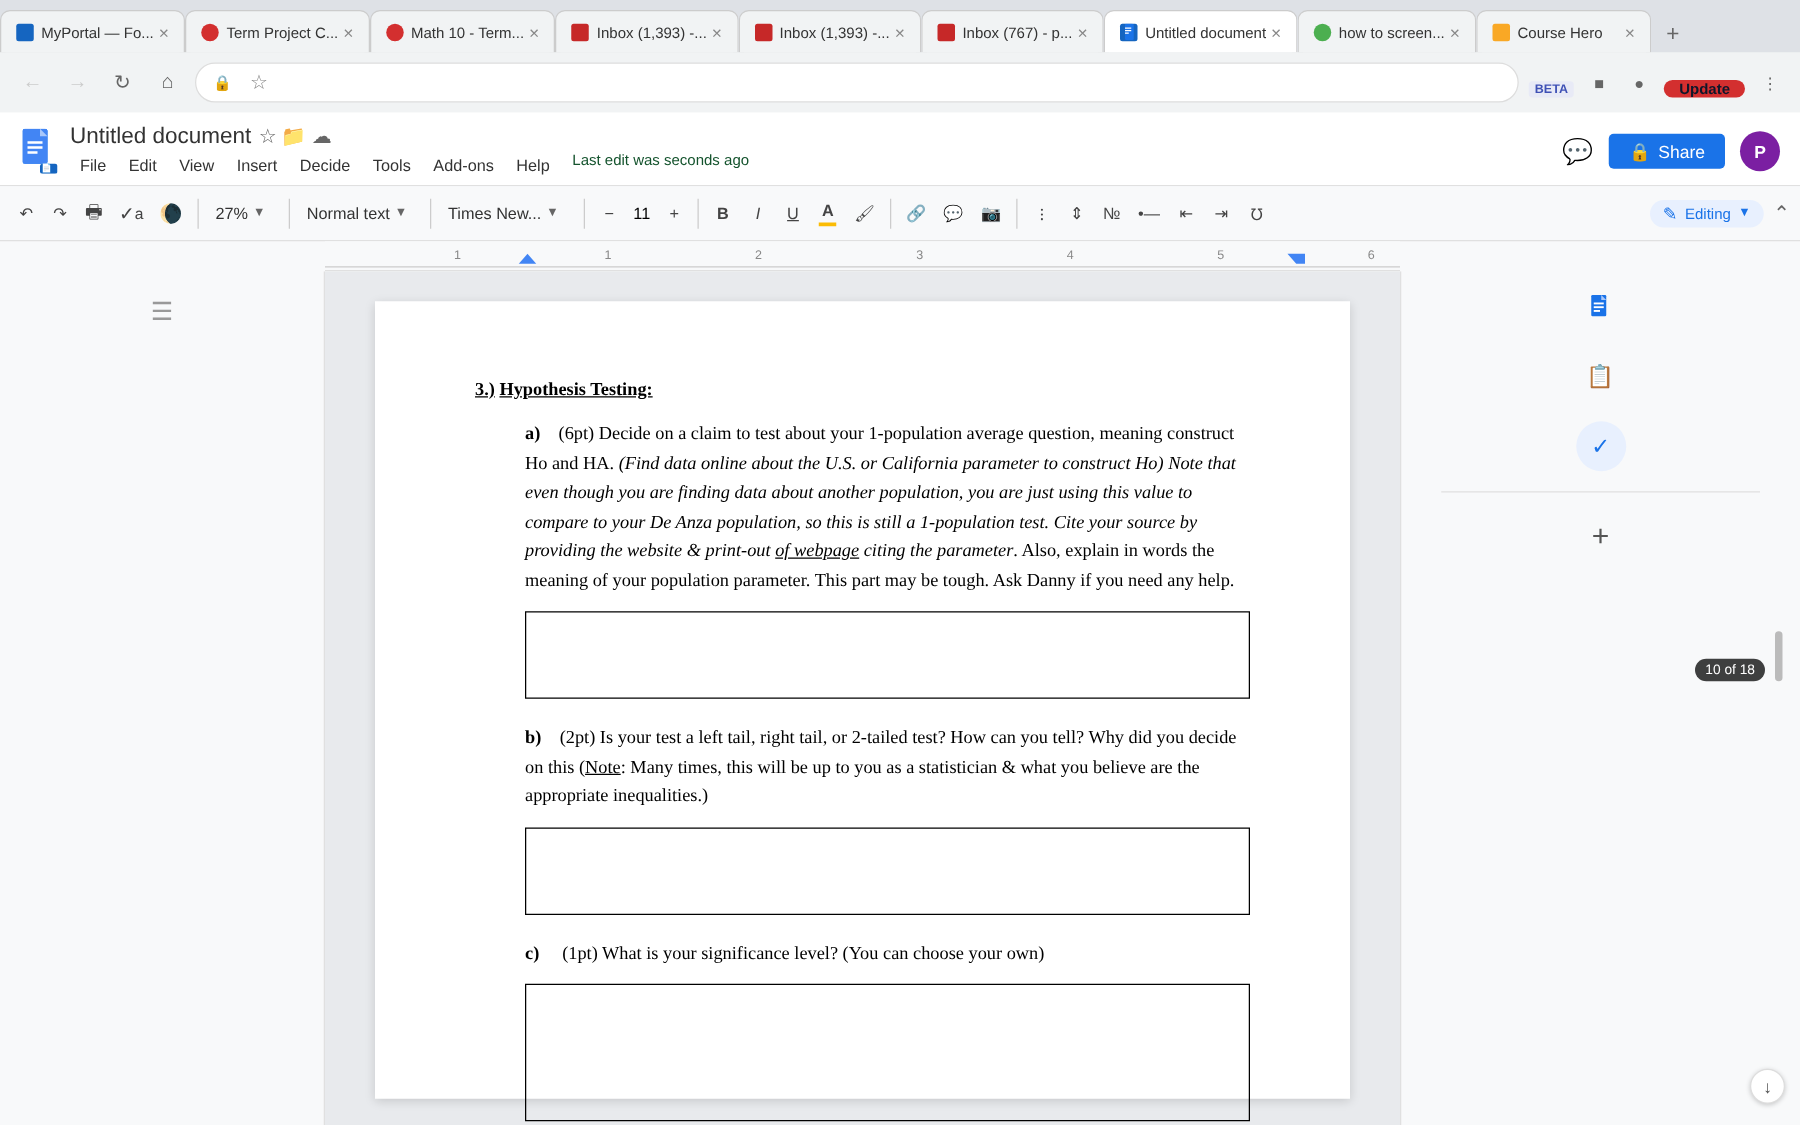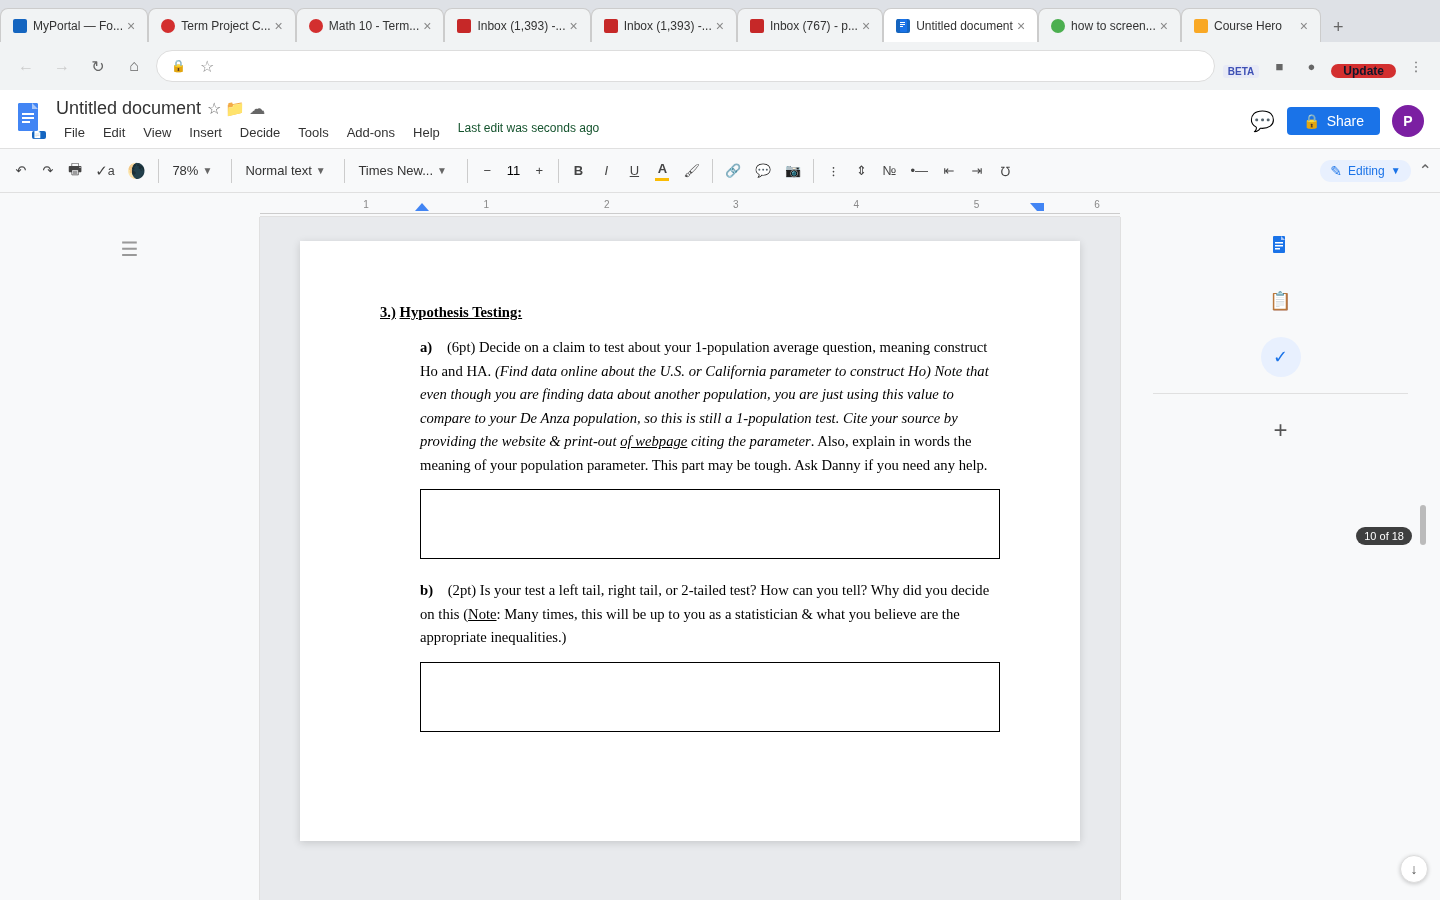--- a/index.html
+++ b/index.html
@@ -229,21 +229,21 @@
   <div class="toolbar-group">
     <div class="tb-btn" title="Undo">↶</div>
     <div class="tb-btn" title="Redo">↷</div>
     <div class="tb-btn icon">🖶</div>
     <div class="tb-btn icon">✓<sub>a</sub></div>
     <div class="tb-btn icon">🌘</div>
   </div>
   <div class="toolbar-divider"></div>
 
   <div class="tb-select zoom-select">
-    <span>78%</span>
+    <span>27%</span>
     <span class="chevron">▼</span>
   </div>
   <div class="toolbar-divider"></div>
 
   <div class="tb-select style-select">
     <span>Normal text</span>
     <span class="chevron">▼</span>
   </div>
   <div class="toolbar-divider"></div>
 
@@ -343,20 +343,27 @@
         </div>
 
         <div class="sub-item">
           <p>
             <span class="sub-label">b) &nbsp;&nbsp;</span>
             <span>(2pt) Is your test a left tail, right tail, or 2-tailed test? How can you tell? Why did you decide on this (<span style="text-decoration:underline;">Note</span>: Many times, this will be up to you as a statistician &amp; what you believe are the appropriate inequalities.)</span>
           </p>
           <div class="answer-box"></div>
         </div>
 
+        <div class="sub-item">
+          <p>
+            <span class="sub-label">c) &nbsp;&nbsp;&nbsp;</span>
+            <span>(1pt) What is your significance level? (You can choose your own)</span>
+          </p>
+          <div class="answer-box-tall"></div>
+        </div>
       </div>
     </div>
   </div>
 
   <div class="right-panel" style="position:relative;">
     <div class="right-icon">
       <svg width="20" height="20" viewBox="0 0 20 20">
           <rect x="2" y="1" width="12" height="17" rx="1" fill="#1a73e8"></rect>
           <polygon points="10,1 14,5 10,5" fill="#a8c7fa"></polygon>
           <rect x="4" y="7" width="8" height="1.5" fill="#fff"></rect>

